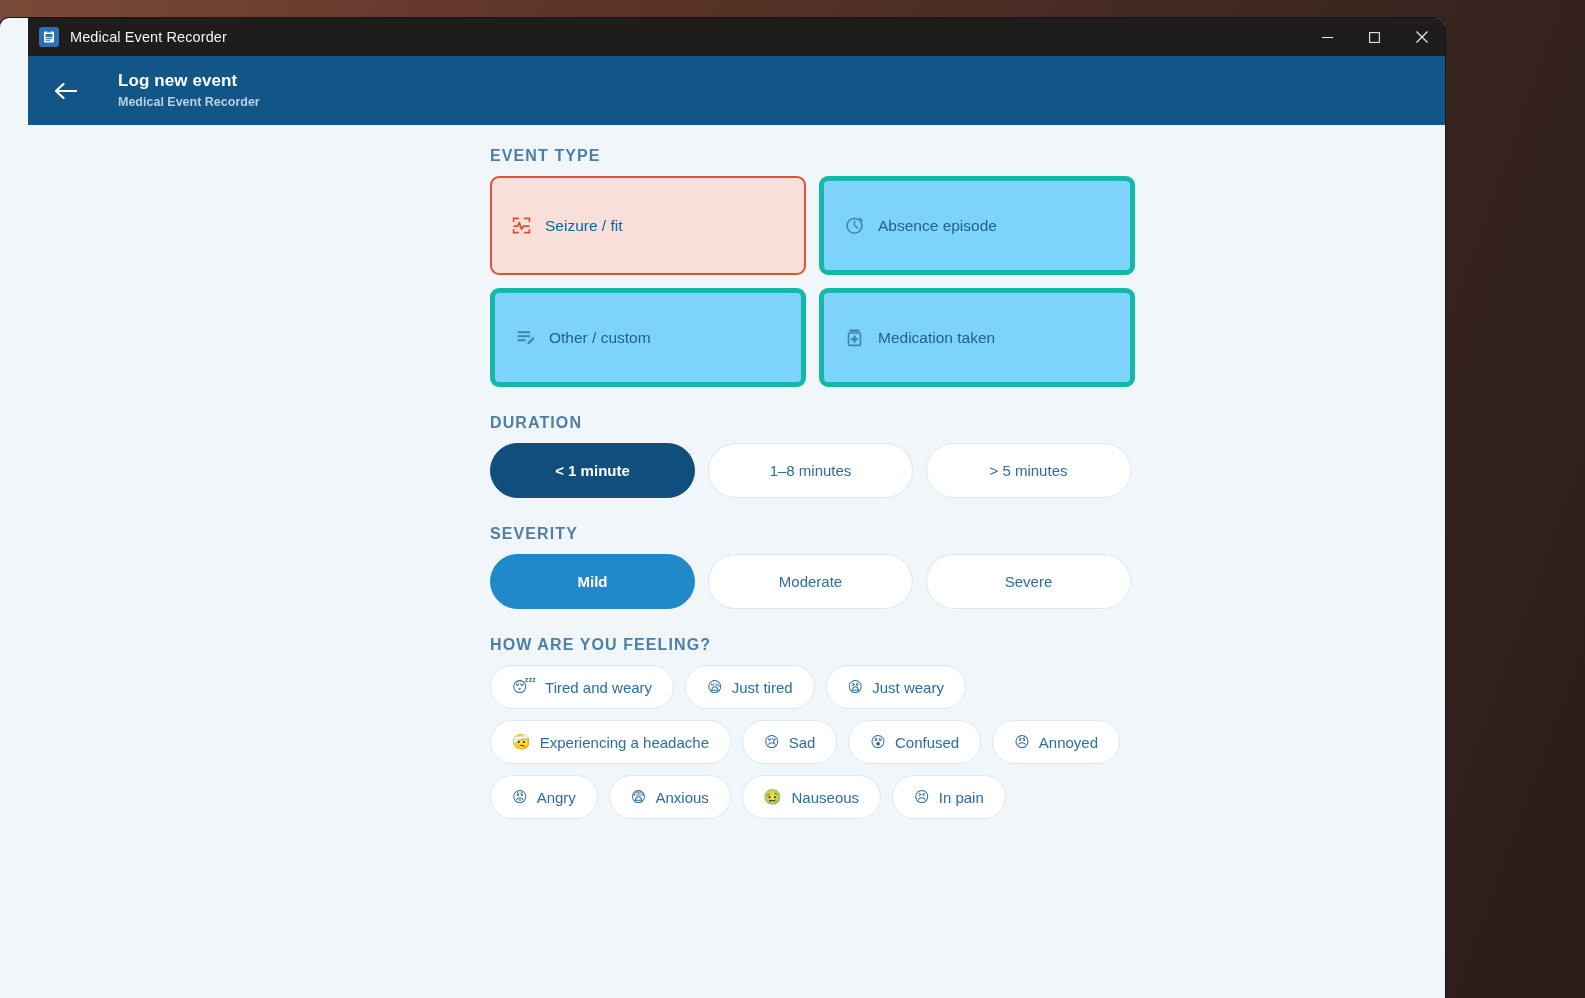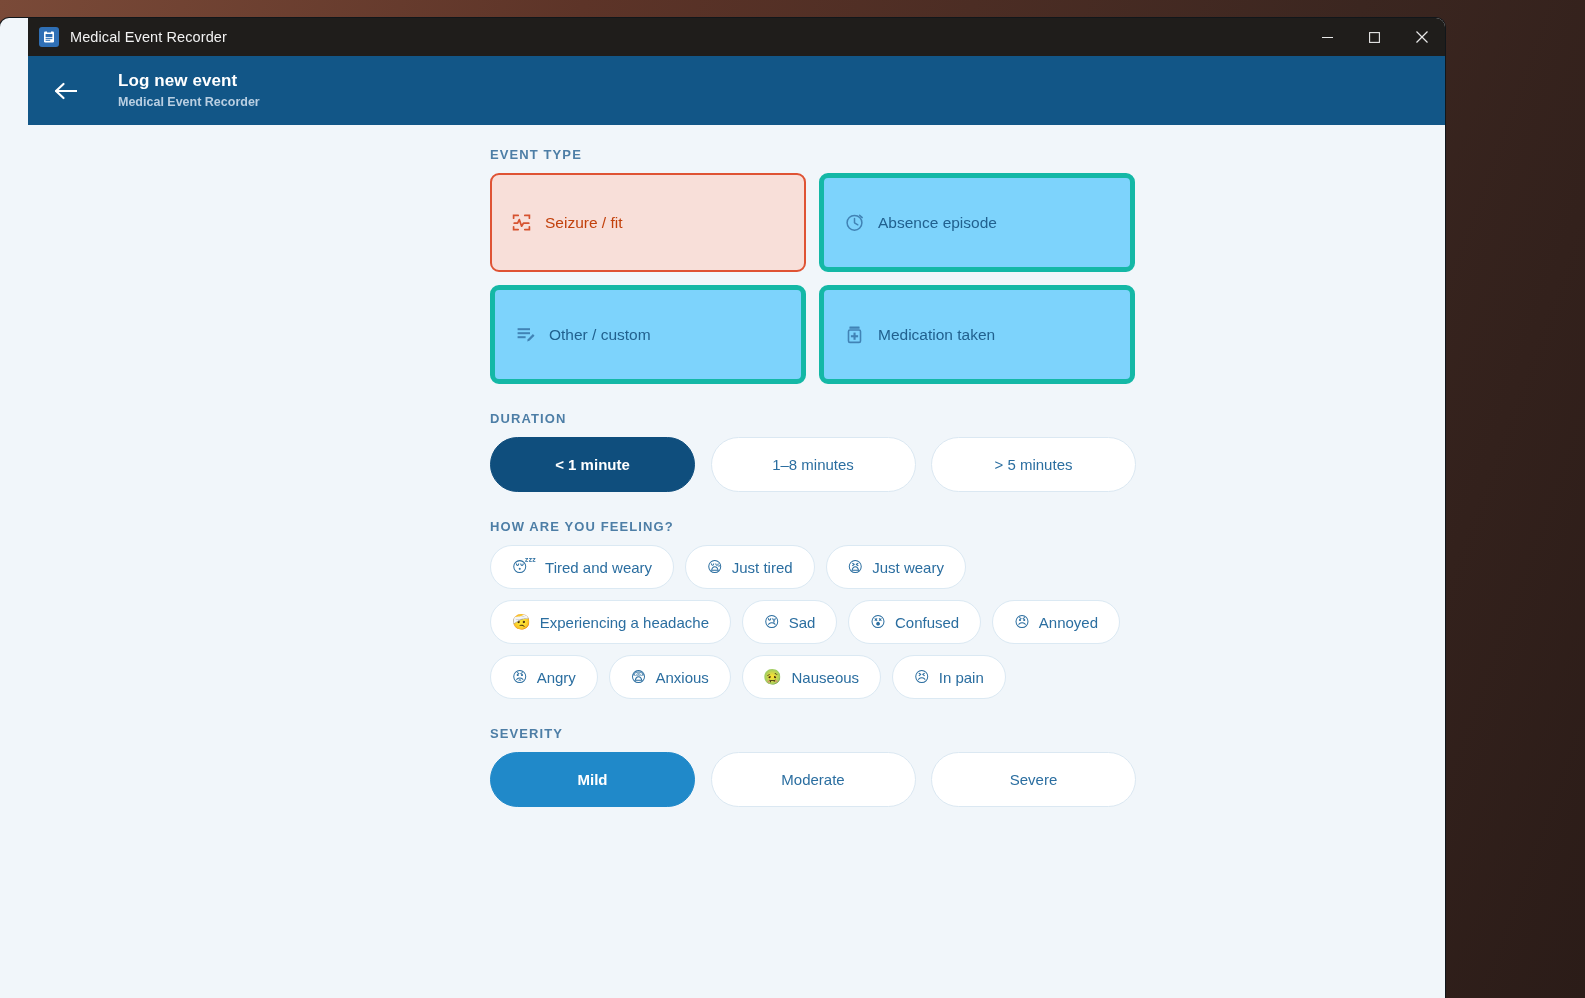--- a/index.html
+++ b/index.html
@@ -100,21 +100,21 @@
     overflow: hidden;
     background: #f1f6fa;
     padding-top: 22px;
   }
   #form {
     width: 646px;
     margin-left: 462px;
   }
 
   .section-label {
-    font-size: 13px;
+    font-size: 16px;
     font-weight: bold;
     letter-spacing: 1.1px;
     color: #4d7ea6;
     margin-bottom: 11px;
   }
   .section { margin-bottom: 27px; }
 
   
   .card-grid {
     display: grid;
@@ -135,24 +135,24 @@
     background: #f8dfd9;
     border: 2px solid #df5334;
     padding-left: 19px;
   }
   .card .c-icon { width: 20px; height: 20px; flex: none; display: flex; align-items:center; justify-content:center;}
   .card .c-icon svg { display:block; }
   .card .c-label {
     font-size: 15.5px;
     color: #21618f;
   }
-  .card.selected .c-label { color: #c2410c; }
-
-  
-  .pill-row { display: flex; gap: 13px; justify-content: space-between; }
+  .card.selected .c-label { color: #0369a1; }
+
+  
+  .pill-row { display: flex; gap: 13px; }
   .pill {
     width: 205px;
     height: 55px;
     border-radius: 28px;
     border: 1px solid #dbe8f2;
     background: #ffffff;
     display: flex;
     align-items: center;
     justify-content: center;
     font-size: 15px;
@@ -310,78 +310,78 @@
         <div class="section">
           <div class="section-label">DURATION</div>
           <div class="pill-row">
             <div class="pill on-dark">&lt; 1 minute</div>
             <div class="pill">1–8 minutes</div>
             <div class="pill">&gt; 5 minutes</div>
           </div>
         </div>
 
         <div class="section">
-          <div class="section-label">HOW ARE YOU FEELING?</div>
-          <div class="chip-wrap" id="mood-chips">
-
-            <div class="chip">
-              <span class="emo">😴</span>
-              <span>Tired and weary</span>
-            </div>
-            <div class="chip">
-              <span class="emo">😪</span>
-              <span>Just tired</span>
-            </div>
-            <div class="chip">
-              <span class="emo">😫</span>
-              <span>Just weary</span>
-            </div>
-            <div class="chip">
-              <span class="emo">🤕</span>
-              <span>Experiencing a headache</span>
-            </div>
-            <div class="chip">
-              <span class="emo">😢</span>
-              <span>Sad</span>
-            </div>
-            <div class="chip">
-              <span class="emo">😵</span>
-              <span>Confused</span>
-            </div>
-            <div class="chip">
-              <span class="emo">😠</span>
-              <span>Annoyed</span>
-            </div>
-            <div class="chip">
-              <span class="emo">😡</span>
-              <span>Angry</span>
-            </div>
-            <div class="chip">
-              <span class="emo">😨</span>
-              <span>Anxious</span>
-            </div>
-            <div class="chip">
-              <span class="emo">🤢</span>
-              <span>Nauseous</span>
-            </div>
-            <div class="chip">
-              <span class="emo">😣</span>
-              <span>In pain</span>
-            </div>
-
-          </div>
-        </div>
-
-        <div class="section">
           <div class="section-label">SEVERITY</div>
           <div class="pill-row">
             <div class="pill on-blue">Mild</div>
             <div class="pill">Moderate</div>
             <div class="pill">Severe</div>
           </div>
         </div>
 
+        <div class="section">
+          <div class="section-label">HOW ARE YOU FEELING?</div>
+          <div class="chip-wrap" id="mood-chips">
+
+            <div class="chip">
+              <span class="emo">😴</span>
+              <span>Tired and weary</span>
+            </div>
+            <div class="chip">
+              <span class="emo">😪</span>
+              <span>Just tired</span>
+            </div>
+            <div class="chip">
+              <span class="emo">😫</span>
+              <span>Just weary</span>
+            </div>
+            <div class="chip">
+              <span class="emo">🤕</span>
+              <span>Experiencing a headache</span>
+            </div>
+            <div class="chip">
+              <span class="emo">😢</span>
+              <span>Sad</span>
+            </div>
+            <div class="chip">
+              <span class="emo">😵</span>
+              <span>Confused</span>
+            </div>
+            <div class="chip">
+              <span class="emo">😠</span>
+              <span>Annoyed</span>
+            </div>
+            <div class="chip">
+              <span class="emo">😡</span>
+              <span>Angry</span>
+            </div>
+            <div class="chip">
+              <span class="emo">😨</span>
+              <span>Anxious</span>
+            </div>
+            <div class="chip">
+              <span class="emo">🤢</span>
+              <span>Nauseous</span>
+            </div>
+            <div class="chip">
+              <span class="emo">😣</span>
+              <span>In pain</span>
+            </div>
+
+          </div>
+        </div>
+
 
       </div>
     </div>
 
   </div>
 </div>
 
 </body></html>

